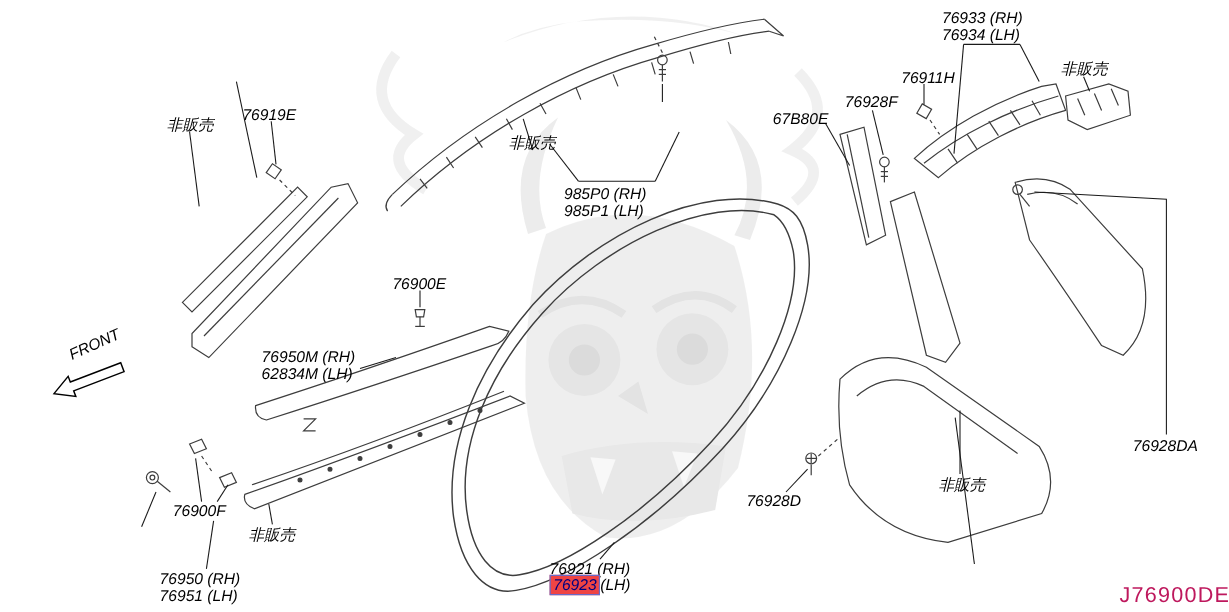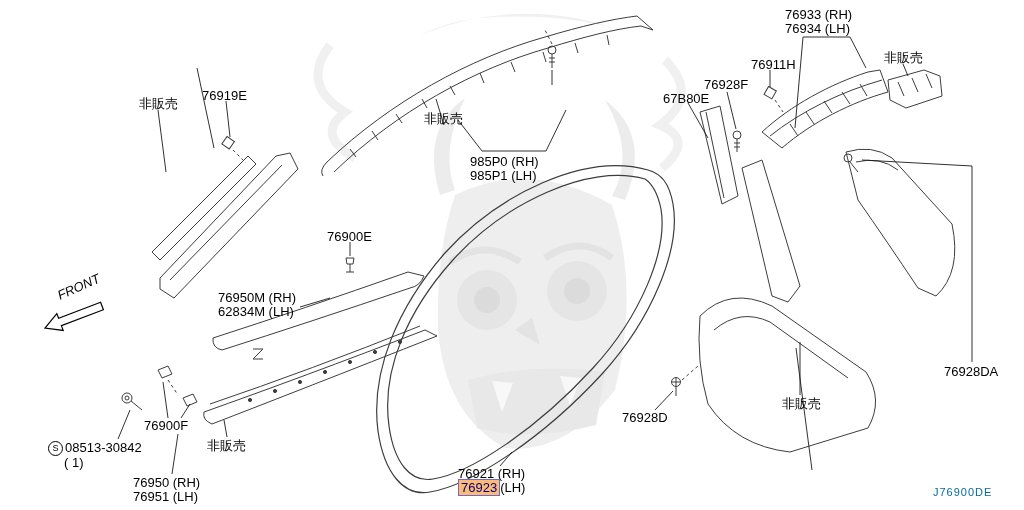--- a/index.html
+++ b/index.html
@@ -4,33 +4,33 @@
 <style>
   html,body{margin:0;padding:0}
   body{
     width:1024px;height:510px;position:relative;background:#ffffff;
     font-family:"Liberation Sans",sans-serif;overflow:hidden;color:#000;
   }
   .stage{position:absolute;inset:0}
   svg.art{position:absolute;left:0;top:0}
   .lbl{
     position:absolute;font-size:13px;line-height:14px;white-space:nowrap;
-    color:#000;z-index:5;
+    color:#000;z-index:5;font-style:italic;
   }
   .lbl .ln{display:block}
   .qty{margin-left:16px}
   .circ{
     display:inline-block;width:13px;height:13px;border:1px solid #000;border-radius:50%;
     font-size:9px;line-height:12px;text-align:center;vertical-align:1px;margin-right:2px;
   }
   .hl{
-    background:#fdba74;color:#000080;padding:0 2px;border:1px solid #6a6ac8;
+    background:#ef4444;color:#000080;padding:0 2px;border:1px solid #6a6ac8;
   }
   .code{
-    position:absolute;left:933px;top:486px;font-size:11px;letter-spacing:1px;color:#0369a1;z-index:5;
+    position:absolute;left:933px;top:486px;font-size:18px;letter-spacing:1px;color:#be185d;z-index:5;
   }
 </style>
 </head>
 <body>
 
 <div class="stage">
 
   <svg class="art" width="1024" height="510" viewBox="0 0 1024 510">
 
     <g opacity="0.42">
@@ -194,35 +194,31 @@
     <span class="ln">76933 (RH)</span>
     <span class="ln">76934 (LH)</span>
   </div>
 
   <div class="lbl" style="left:751px;top:58px">76911H</div>
 
   <div class="lbl" style="left:704px;top:78px">76928F</div>
 
   <div class="lbl" style="left:884px;top:51px">非販売</div>
 
-  <div class="lbl" style="left:663px;top:92px">67B80E</div>
+  <div class="lbl" style="left:644px;top:92px">67B80E</div>
 
   <div class="lbl" style="left:327px;top:230px">76900E</div>
 
   <div class="lbl" style="left:218px;top:291px">
     <span class="ln">76950M (RH)</span>
     <span class="ln">62834M (LH)</span>
   </div>
 
   <div class="lbl" style="left:144px;top:419px">76900F</div>
 
-  <div class="lbl" style="left:48px;top:441px">
-    <span class="ln"><span class="circ">S</span><span>08513-30842</span></span>
-    <span class="ln qty">( 1)</span>
-  </div>
 
   <div class="lbl" style="left:207px;top:439px">非販売</div>
 
   <div class="lbl" style="left:133px;top:476px">
     <span class="ln">76950 (RH)</span>
     <span class="ln">76951 (LH)</span>
   </div>
 
   <div class="lbl" style="left:458px;top:467px">
     <span class="ln">76921 (RH)</span>

